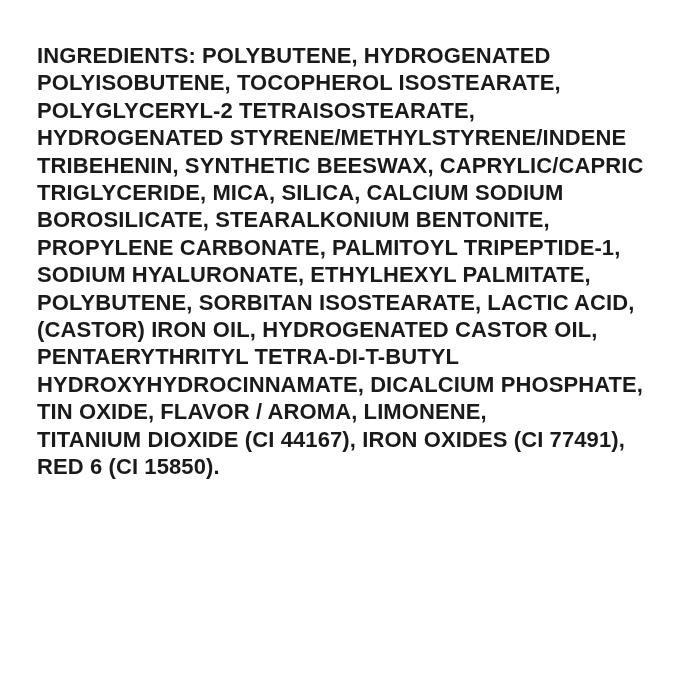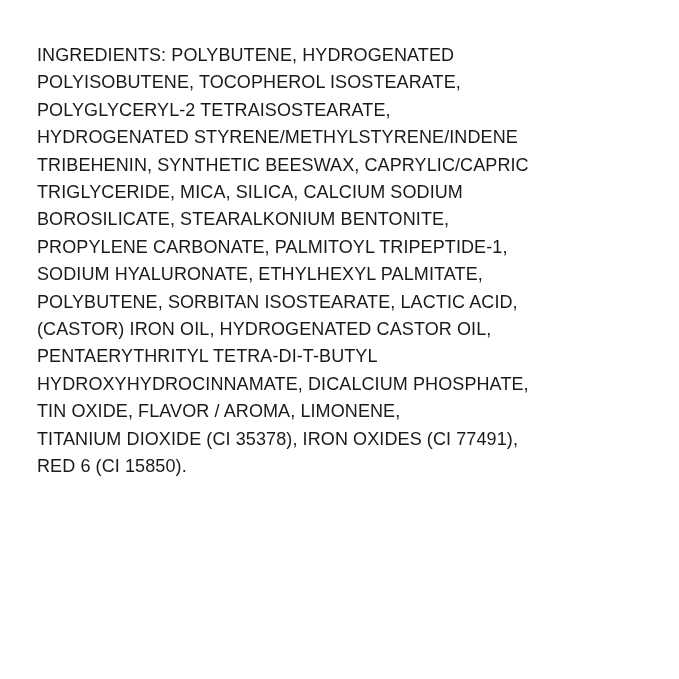--- a/index.html
+++ b/index.html
@@ -14,41 +14,41 @@
       position: relative;
       font-family: "Liberation Sans", sans-serif;
     }
     .ingredients-block {
       position: absolute;
       left: 37px;
       top: 42px;
       width: 620px;
     }
     .ingredients-line {
-      font-size: 18px;
+      font-size: 22px;
       line-height: 27.4px;
       letter-spacing: 0.1px;
       color: #1a1a1a;
       white-space: nowrap;
-      font-weight: 400;
+      font-weight: 700;
     }
   </style>
 </head>
 <body>
 
 <div class="ingredients-block">
   <div class="ingredients-line">INGREDIENTS: POLYBUTENE, HYDROGENATED</div>
   <div class="ingredients-line">POLYISOBUTENE, TOCOPHEROL ISOSTEARATE,</div>
   <div class="ingredients-line">POLYGLYCERYL-2 TETRAISOSTEARATE,</div>
   <div class="ingredients-line">HYDROGENATED STYRENE/METHYLSTYRENE/INDENE</div>
   <div class="ingredients-line">TRIBEHENIN, SYNTHETIC BEESWAX, CAPRYLIC/CAPRIC</div>
   <div class="ingredients-line">TRIGLYCERIDE, MICA, SILICA, CALCIUM SODIUM</div>
   <div class="ingredients-line">BOROSILICATE, STEARALKONIUM BENTONITE,</div>
   <div class="ingredients-line">PROPYLENE CARBONATE, PALMITOYL TRIPEPTIDE-1,</div>
   <div class="ingredients-line">SODIUM HYALURONATE, ETHYLHEXYL PALMITATE,</div>
   <div class="ingredients-line">POLYBUTENE, SORBITAN ISOSTEARATE, LACTIC ACID,</div>
   <div class="ingredients-line">(CASTOR) IRON OIL, HYDROGENATED CASTOR OIL,</div>
   <div class="ingredients-line">PENTAERYTHRITYL TETRA-DI-T-BUTYL</div>
   <div class="ingredients-line">HYDROXYHYDROCINNAMATE, DICALCIUM PHOSPHATE,</div>
   <div class="ingredients-line">TIN OXIDE, FLAVOR / AROMA, LIMONENE,</div>
-  <div class="ingredients-line">TITANIUM DIOXIDE (CI 35378), IRON OXIDES (CI 77491),</div>
+  <div class="ingredients-line">TITANIUM DIOXIDE (CI 44167), IRON OXIDES (CI 77491),</div>
   <div class="ingredients-line">RED 6 (CI 15850).</div>
 </div>
 
 </body></html>

